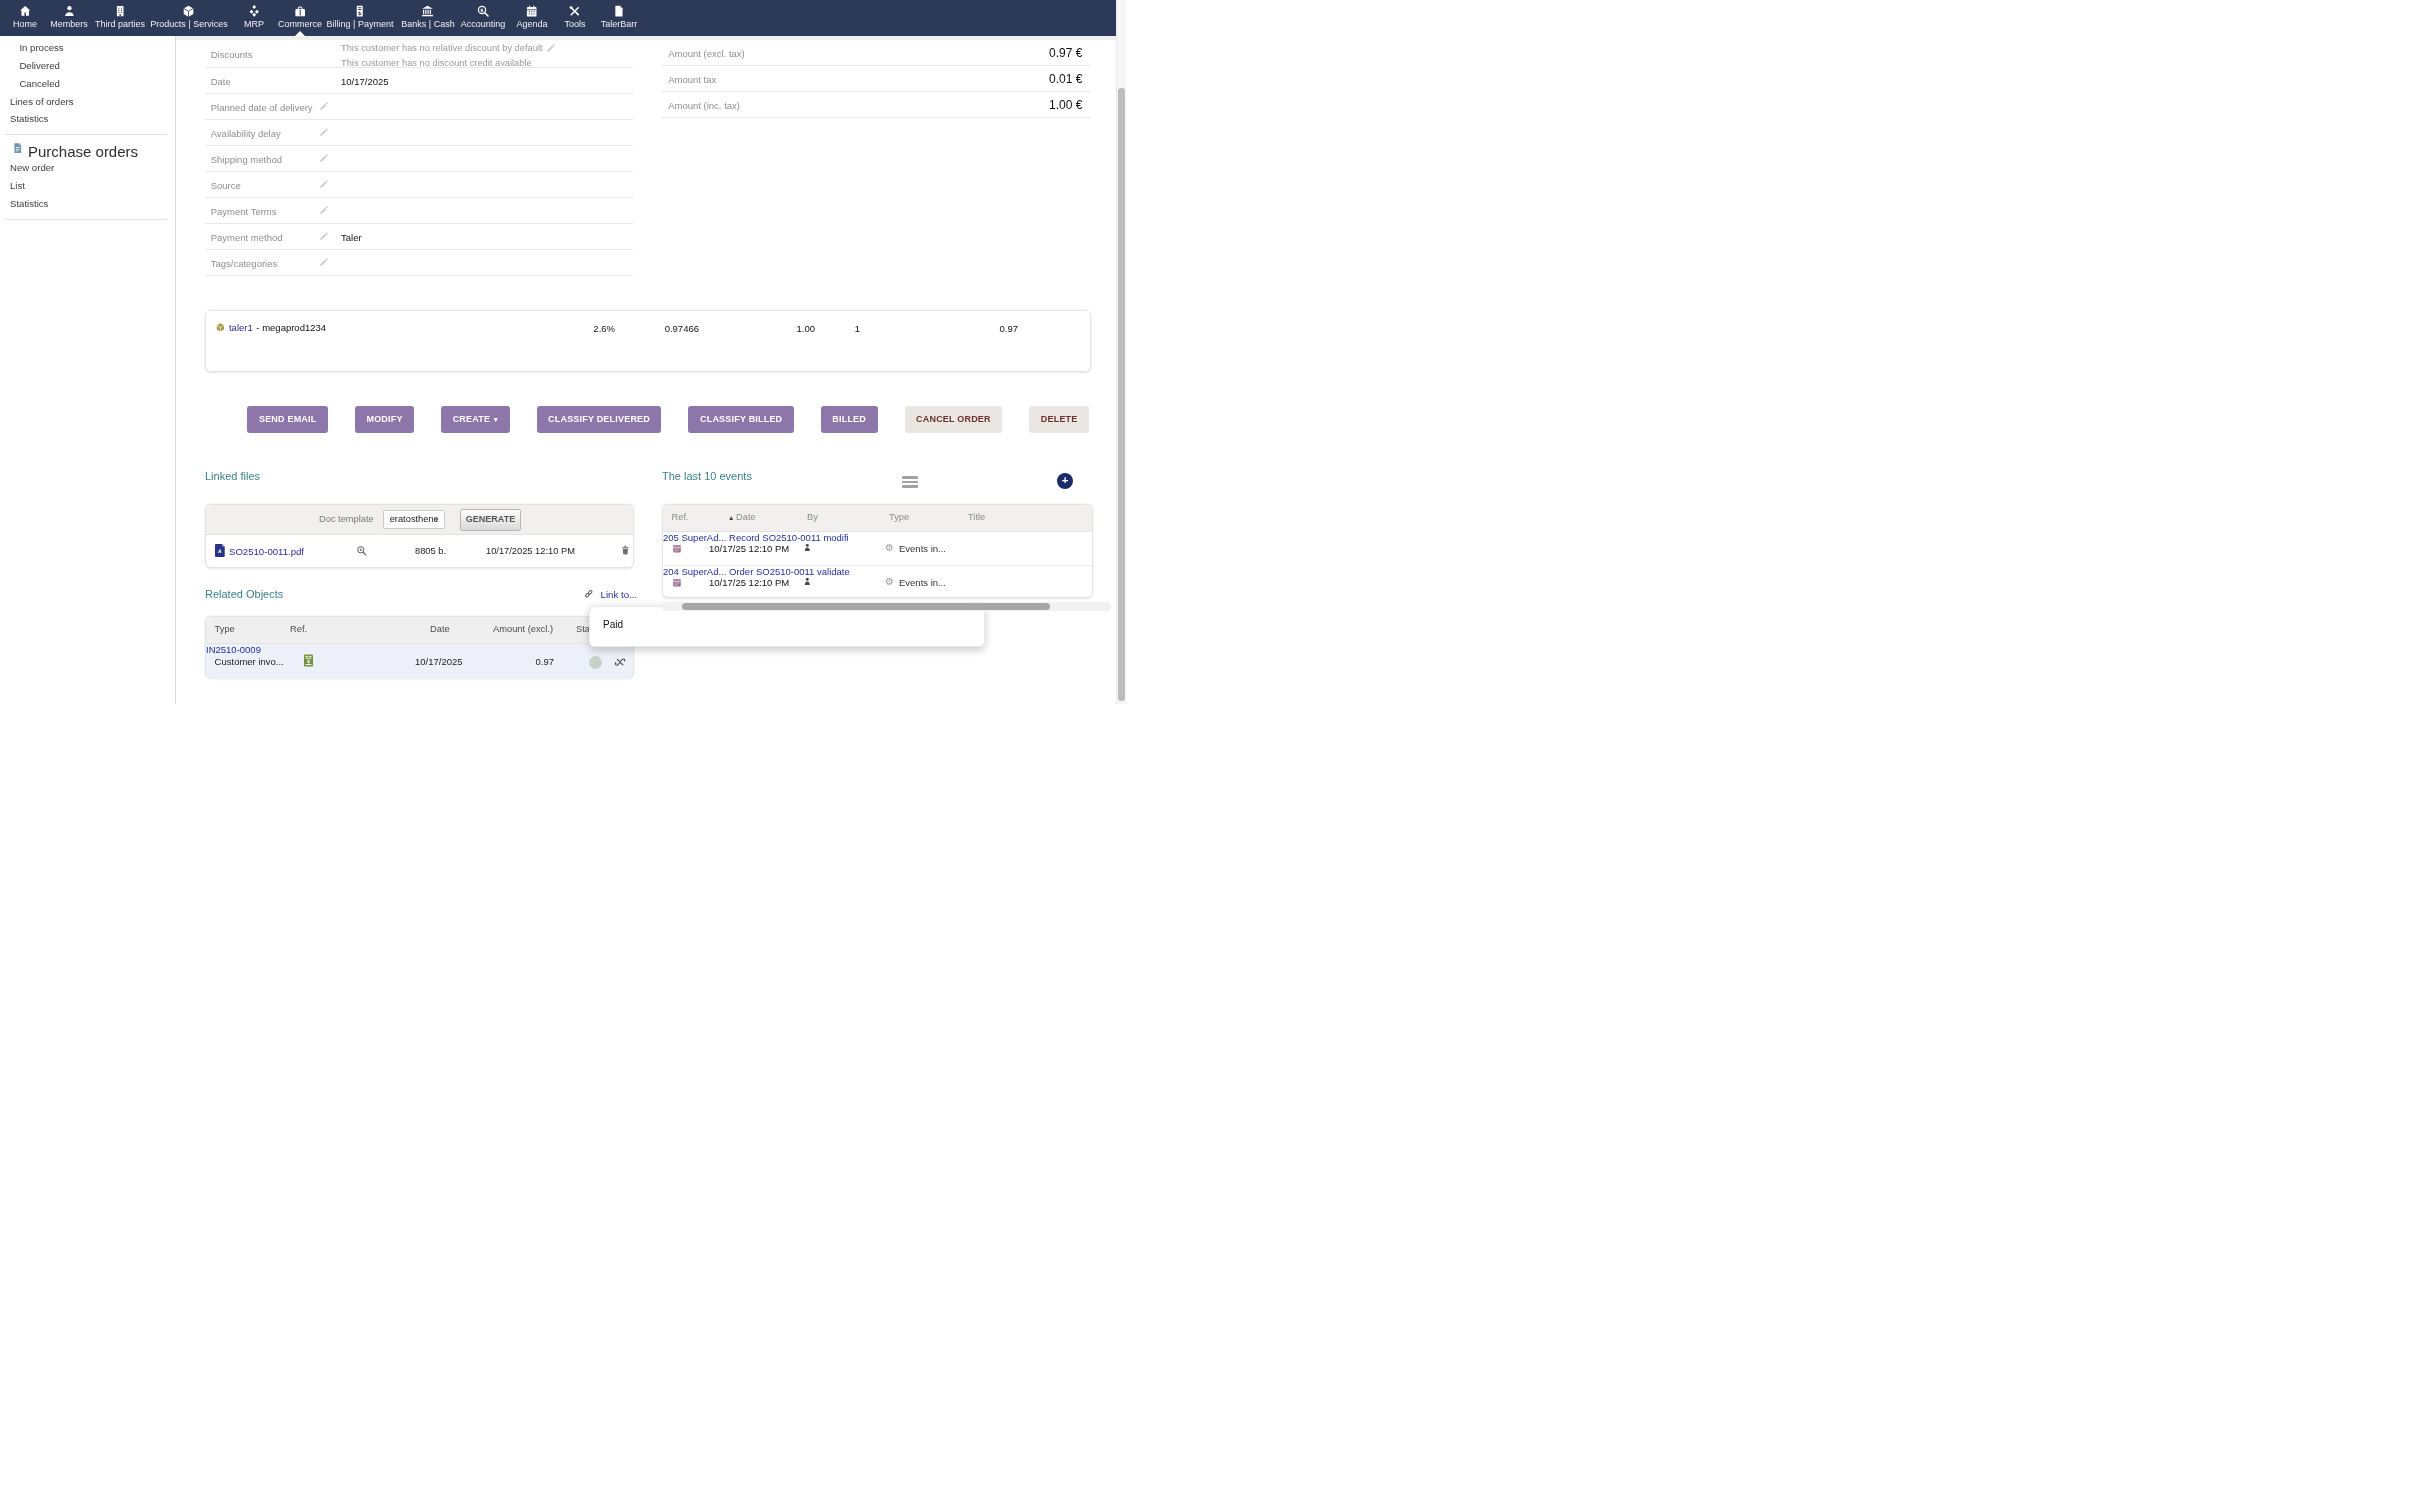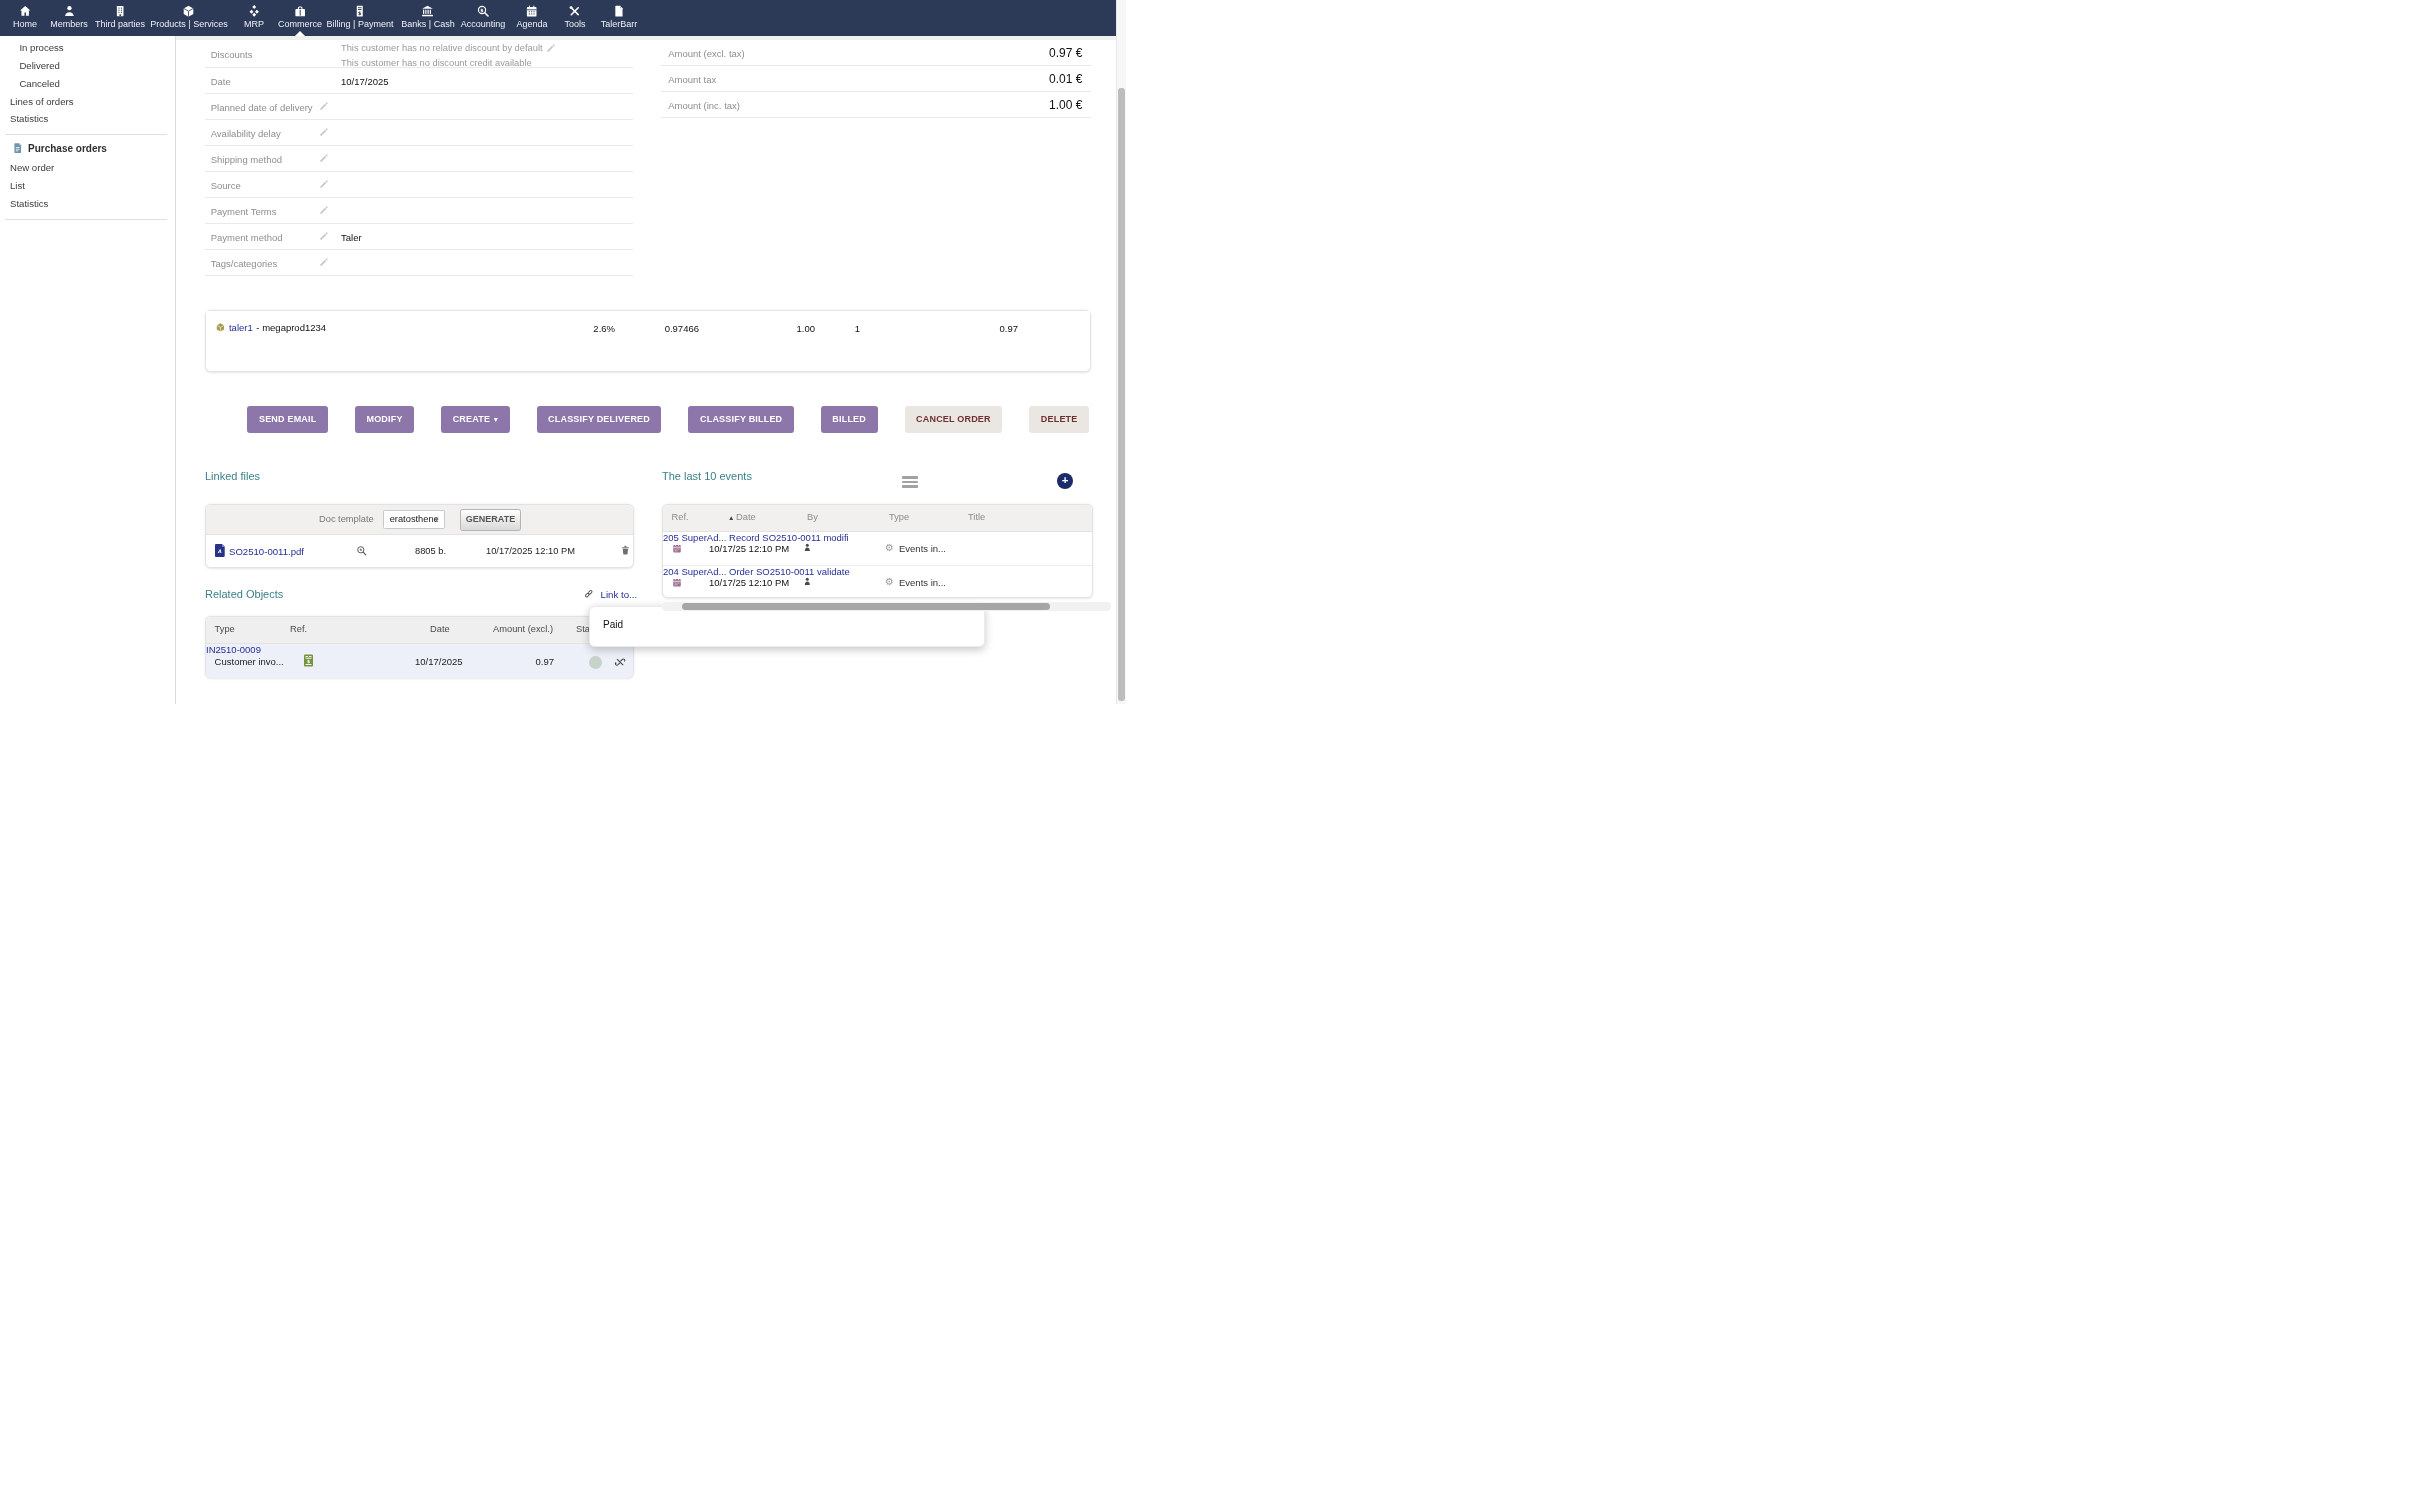--- a/index.html
+++ b/index.html
@@ -12,21 +12,21 @@
   .nav-item .nico{height:14.4px;margin-top:3.6px;display:flex;align-items:center;}
   .nav-item .nlbl{margin-top:1.4px;font-size:9px;color:#eef1f8;white-space:nowrap;}
   .nav-pointer{position:absolute;bottom:0;width:0;height:0;border-left:5px solid transparent;
                border-right:5px solid transparent;border-bottom:5.7px solid #ffffff;transform:translateX(-50%);}
   .nav-right{position:absolute;top:0;right:0;height:36px;}
   .topstrip{position:absolute;left:175px;top:36px;width:952px;height:4.3px;background:#f0f0f0;}
   
   .sidebar-border{position:absolute;left:175px;top:36px;width:0.7px;height:668px;background:#d9d9d9;}
   .side-item{position:absolute;font-size:9.6px;color:#3c3c3c;cursor:pointer;white-space:nowrap;}
   .side-divider{position:absolute;left:5px;width:162px;height:0.7px;background:#e0e0e0;}
-  .side-title{position:absolute;left:28px;font-size:10px;font-weight:bold;color:#2e2e2e;white-space:nowrap;}
+  .side-title{position:absolute;left:28px;font-size:15px;font-weight:normal;color:#2e2e2e;white-space:nowrap;}
   .side-title-icon{position:absolute;left:11.5px;}
   
   .fields{position:absolute;left:205px;top:40px;width:428px;}
   .frow{position:relative;height:25px;border-bottom:0.7px solid #e9e9e9;}
   .frow.tall{height:27px;}
   .flbl{position:absolute;left:5.7px;top:50%;transform:translateY(-50%);color:#8e8e8e;font-size:9.5px;white-space:nowrap;}
   .fpencil{position:absolute;left:114px;top:50%;transform:translateY(-50%);}
   .fval{position:absolute;left:136px;top:50%;transform:translateY(-50%);color:#111;font-size:9.5px;}
   .disc-lines{position:absolute;left:136px;top:2.2px;color:#9a9a9a;font-size:9.3px;line-height:13px;}
   .disc-lines .ip{display:inline-block;vertical-align:-1.4px;margin-left:3.6px;}

